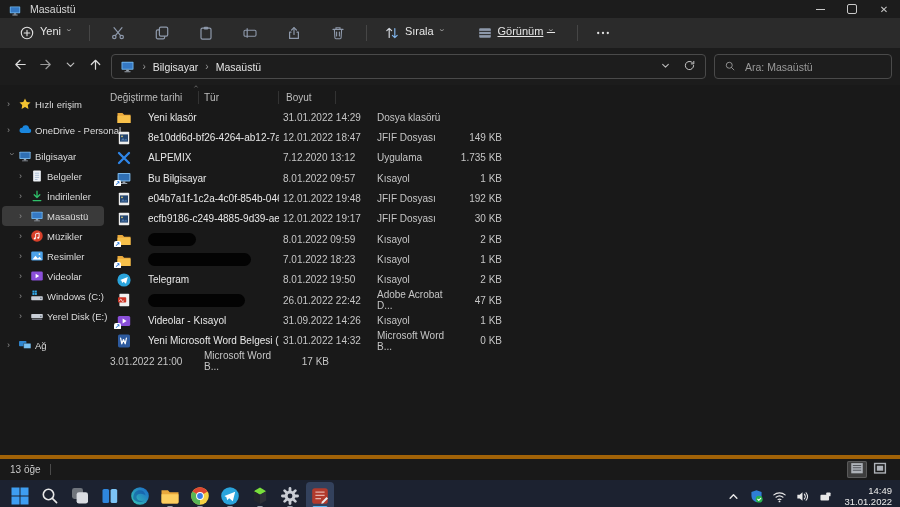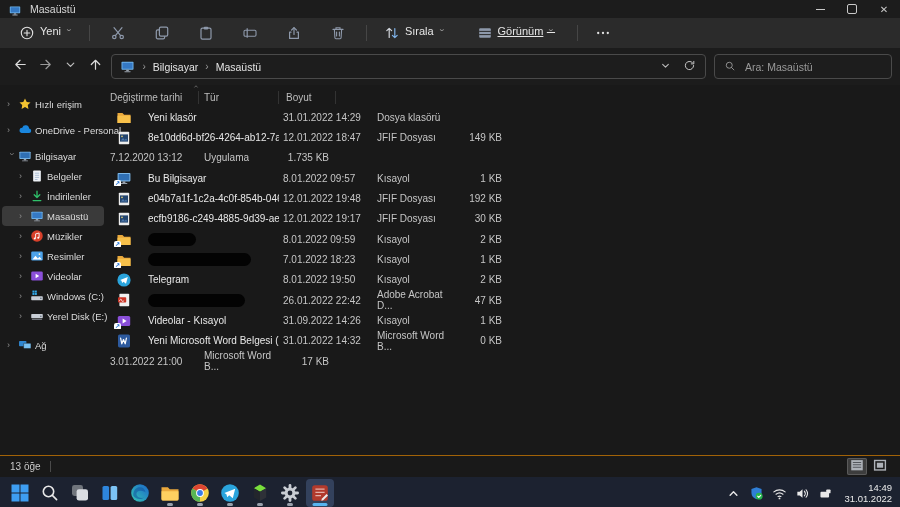--- a/index.html
+++ b/index.html
@@ -69,21 +69,21 @@
   .c-name{width:173px;display:flex;align-items:center;gap:16px;padding-left:10px;box-sizing:border-box;color:#e8e8e8;white-space:nowrap;overflow:hidden;}
   .fic{width:16px;height:16px;position:relative;flex:0 0 auto;}
   .fic svg{width:16px;height:16px;display:block;}
   .badge{position:absolute;left:-2px;bottom:-1px;width:7px;height:7px;background:#fff;border-radius:2px;color:#1d6fd4;font-size:6px;line-height:7px;text-align:center;font-weight:bold;}
   .c-date{width:93px;padding-left:4px;box-sizing:border-box;color:#c6c6c6;}
   .c-type{width:80px;padding-left:5px;box-sizing:border-box;color:#c6c6c6;}
   .c-size{width:57px;text-align:right;padding-right:7px;box-sizing:border-box;color:#c6c6c6;}
   .redact{display:inline-block;height:13px;background:#030303;border-radius:7px;}
 
   
-  .statusbar{height:21px;border-top:1px solid #a16207;display:flex;align-items:center;padding:0 10px;font-size:10px;color:#c8c8c8;}
+  .statusbar{height:21px;border-top:4px solid #a16207;display:flex;align-items:center;padding:0 10px;font-size:10px;color:#c8c8c8;}
   .st-sep{width:1px;height:11px;background:#4a4a4a;margin-left:9px;}
   .viewtoggles{margin-left:auto;display:flex;gap:3px;}
   .vt{width:20px;height:17px;display:flex;align-items:center;justify-content:center;border-radius:2px;}
   .vt svg{width:14px;height:13px;}
   .vt.sel{background:#3d3d3d;box-shadow:0 0 0 1px #5a5a5a inset;}
 
   
   .taskbar{height:32px;background:#1c2230;display:flex;align-items:center;padding:0 6px;box-sizing:border-box;}
   .apps{display:flex;align-items:center;gap:2px;}
   .app{width:28px;height:28px;border-radius:4px;display:flex;align-items:center;justify-content:center;position:relative;}
@@ -458,20 +458,28 @@
                   <path d="M4.8 10.6l2.2-2.6 1.8 2 1.2-1.4 1.4 2z" fill="#4f79ab"></path>
                 </svg>
               </span>
               <span>8e10dd6d-bf26-4264-ab12-7aee33c15584</span>
             </div>
             <div class="c-date">12.01.2022 18:47</div>
             <div class="c-type">JFIF Dosyası</div>
             <div class="c-size">149 KB</div>
           </div>
           <div class="row">
+            <div class="c-name">
+              <span class="fic">
+                <svg viewBox="0 0 16 16" xmlns="http://www.w3.org/2000/svg">
+                  <path d="M3 3l10 10M13 3 3 13" stroke="#2f86e8" stroke-width="2.3" stroke-linecap="round"></path>
+                </svg>
+              </span>
+              <span>ALPEMIX</span>
+            </div>
             <div class="c-date">7.12.2020 13:12</div>
             <div class="c-type">Uygulama</div>
             <div class="c-size">1.735 KB</div>
           </div>
           <div class="row">
             <div class="c-name">
               <span class="fic">
                 <svg viewBox="0 0 16 16" xmlns="http://www.w3.org/2000/svg">
                   <rect x="1.6" y="3" width="12.8" height="8.4" rx="0.8" fill="#7db8e8"></rect>
                   <rect x="2.6" y="4" width="10.8" height="6.4" fill="#2f6fb4"></rect>

